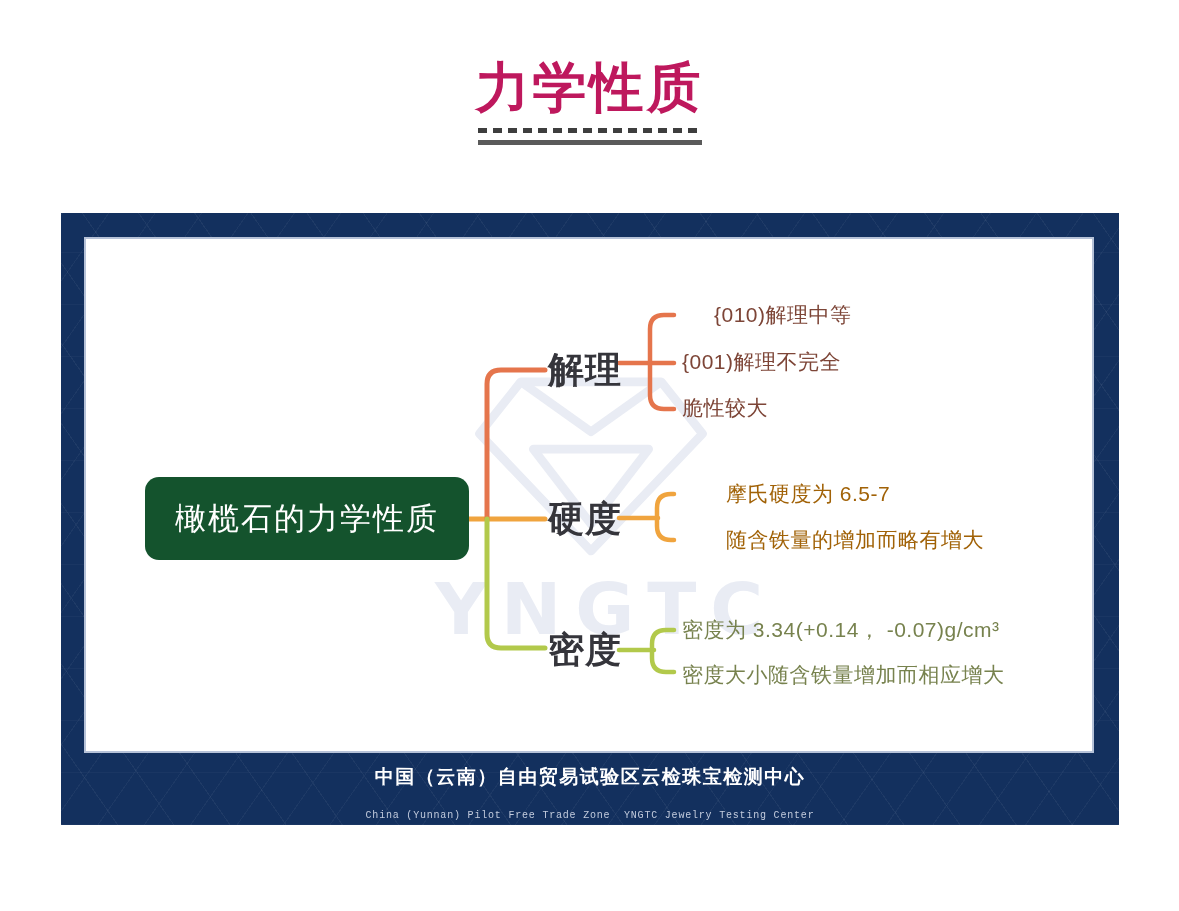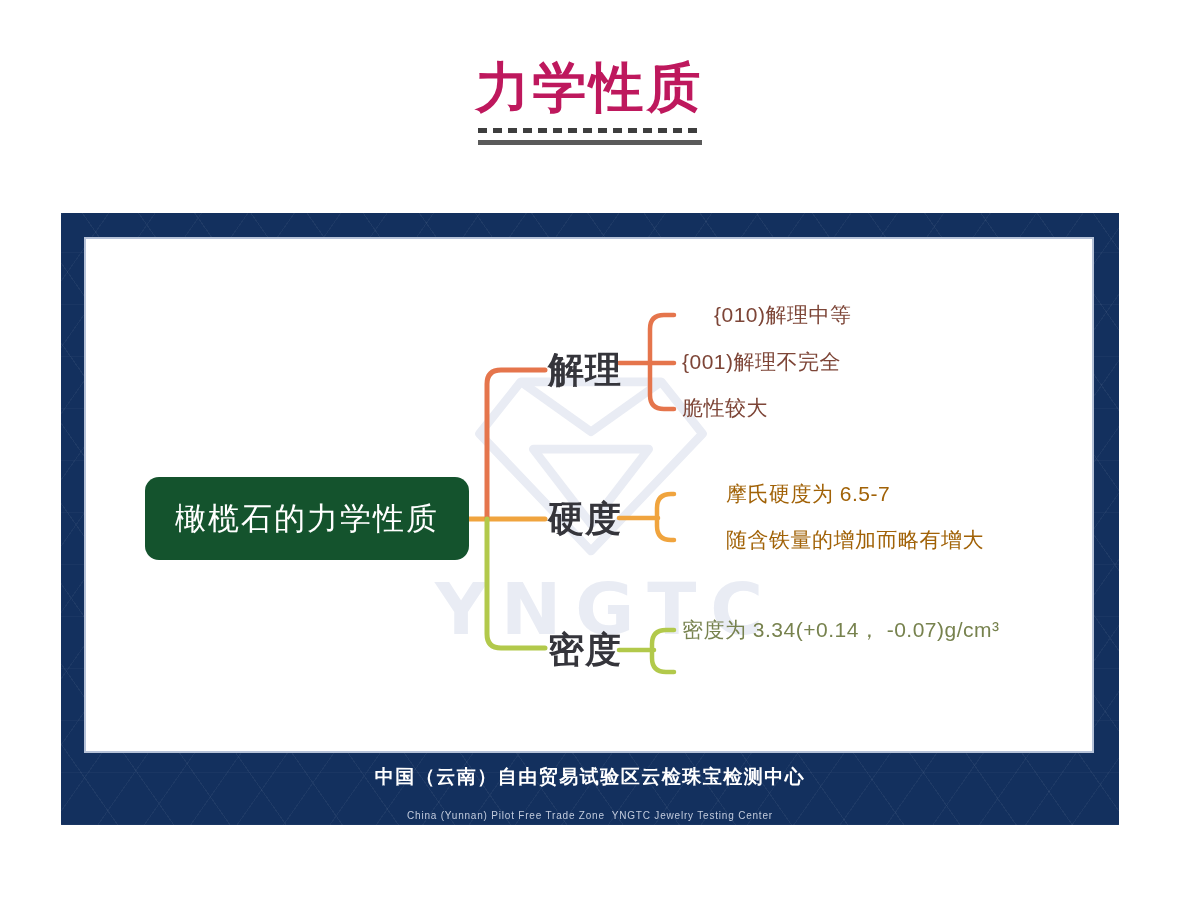--- a/index.html
+++ b/index.html
@@ -63,21 +63,21 @@
     font-size:21px; font-weight:500; white-space:pre; letter-spacing:0.5px;
   }
   .c0 { color:#7d4537; }
   .c1 { color:#a16207;margin-left:44px; }
   .c2 { color:#77824e; }
   .l00 { top:61px;margin-left:32px; } .l01 { top:108px; } .l02 { top:154px; }
   .l10 { top:240px; } .l11 { top:286px; }
   .l20 { top:376px; } .l21 { top:421px; }
 
   
-  .footer { position:absolute; left:0; top:551px; width:100%; text-align:center; }
+  .footer { position:absolute; left:0; top:551px; width:100%; text-align:center;font-family:Liberation Mono, monospace; }
   .footer-zh { font-size:19px; font-weight:bold; color:#ffffff; letter-spacing:1.5px; }
   .footer-en { margin-top:20px; font-size:10px; color:#c2cbdd; letter-spacing:0.8px; white-space:pre; }
 </style>
 </head>
 <body>
 
 <div class="page">
 
   <header class="title-block">
     <h1 class="page-title">力学性质</h1>
@@ -122,20 +122,21 @@
       <div class="branch-label bl-0">解理</div>
       <div class="branch-label bl-1">硬度</div>
       <div class="branch-label bl-2">密度</div>
 
       <div class="leaf c0 l00">{010)解理中等</div>
       <div class="leaf c0 l01">{001)解理不完全</div>
       <div class="leaf c0 l02">脆性较大</div>
       <div class="leaf c1 l10">摩氏硬度为 6.5-7</div>
       <div class="leaf c1 l11">随含铁量的增加而略有增大</div>
       <div class="leaf c2 l20">密度为 3.34(+0.14， -0.07)g/cm³</div>
+      <div class="leaf c2 l21">密度大小随含铁量增加而相应增大</div>
 
     </div>
 
     <div class="footer">
       <div class="footer-zh">中国（云南）自由贸易试验区云检珠宝检测中心</div>
       <div class="footer-en">China (Yunnan) Pilot Free Trade Zone  YNGTC Jewelry Testing Center</div>
     </div>
   </section>
 
 </div>

